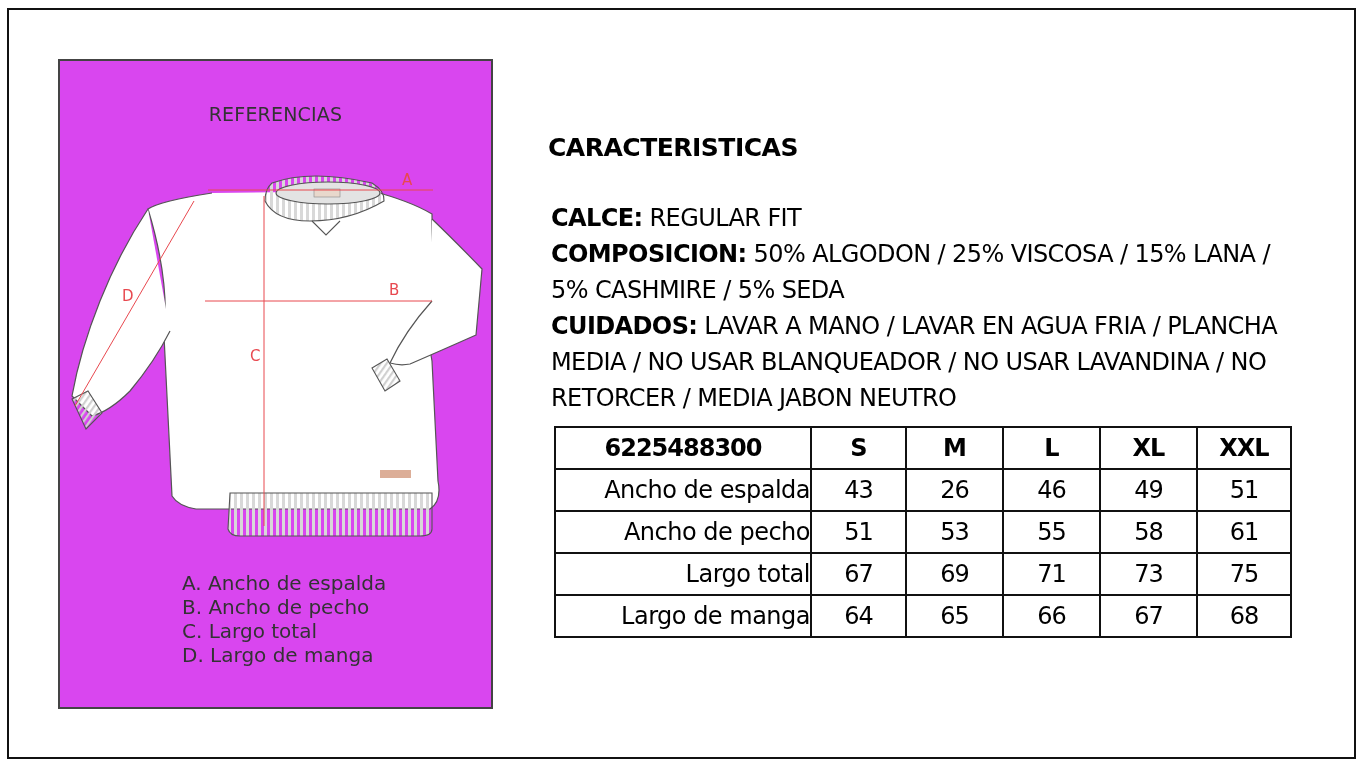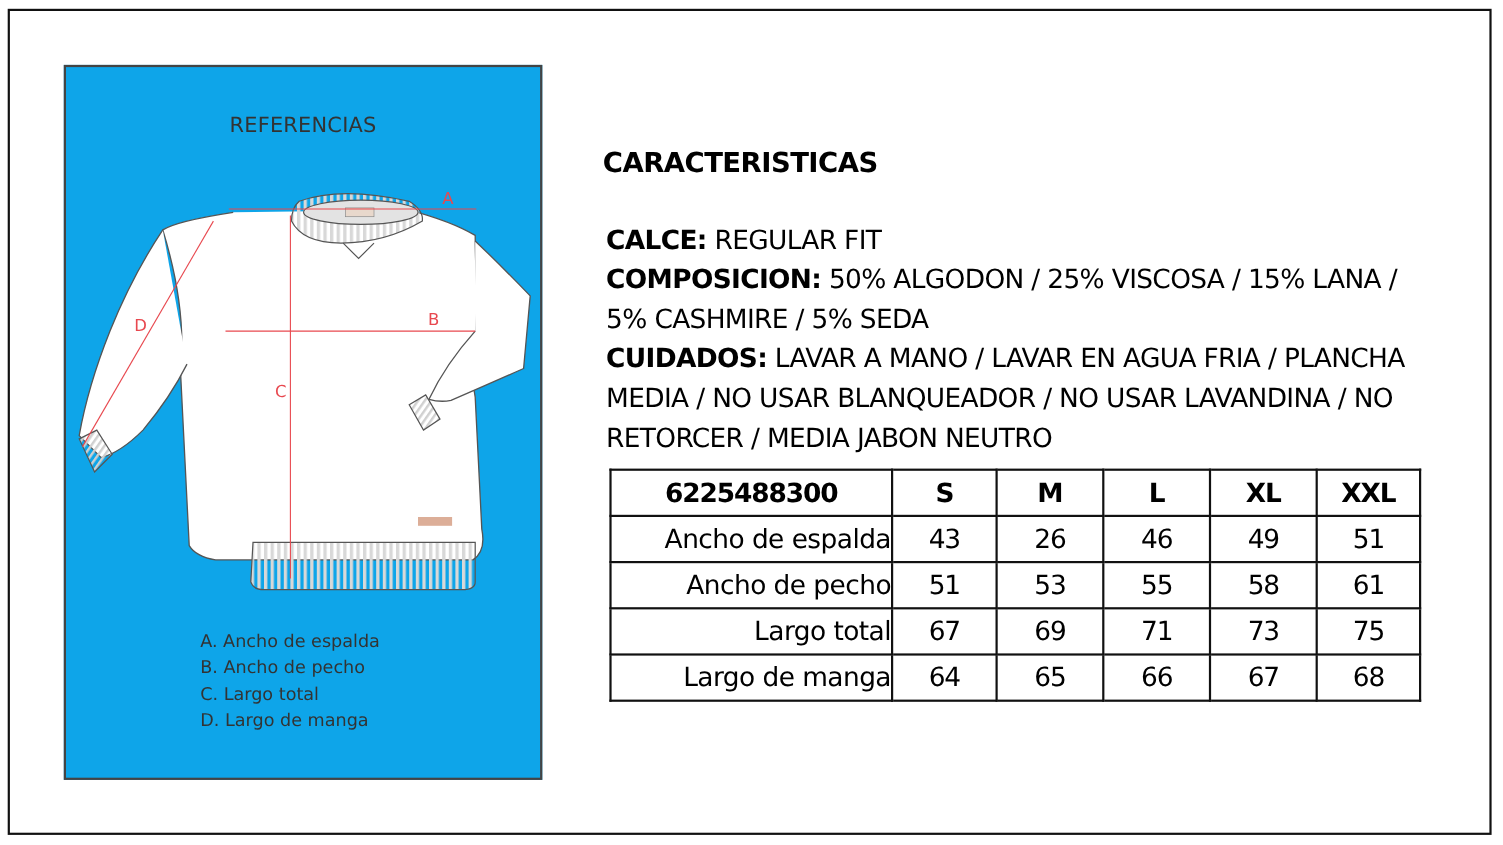--- a/index.html
+++ b/index.html
@@ -1,21 +1,21 @@
 <!DOCTYPE html>
 <html><head>
 <meta charset="utf-8">
 <style>
   html, body { margin:0; padding:0; background:#ffffff; }
   body { width:1366px; height:768px; position:relative; overflow:hidden; font-family:"Liberation Sans", sans-serif; }
   .frame { position:absolute; left:7px; top:8px; width:1349px; height:751px; border:2px solid #111; box-sizing:border-box; }
-  .ref-card { position:absolute; left:58px; top:59px; width:435px; height:650px; border:2px solid #444; box-sizing:border-box; background:#0ea5e9; }
+  .ref-card { position:absolute; left:58px; top:59px; width:435px; height:650px; border:2px solid #444; box-sizing:border-box; background:#d946ef; }
   .ref-title { position:absolute; left:0; width:100%; top:42px; text-align:center; font-family:"DejaVu Sans", sans-serif; font-size:19px; color:#333; letter-spacing:0.2px; }
   .sweater { position:absolute; left:0; top:0; }
-  .legend { position:absolute; left:122px; top:510px; font-family:"DejaVu Sans", sans-serif; font-size:16px; color:#333; line-height:24px; }
+  .legend { position:absolute; left:122px; top:510px; font-family:"DejaVu Sans", sans-serif; font-size:20px; color:#333; line-height:24px; }
   .legend div { white-space:nowrap; }
   .chars { position:absolute; left:548px; top:133px; font-family:"DejaVu Sans", sans-serif; color:#000; }
   .chars-title { font-weight:bold; font-size:25px; letter-spacing:-0.5px; }
   .spec { position:absolute; left:551px; top:200px; width:740px; font-size:24px; line-height:36px; color:#000; font-family:"DejaVu Sans", sans-serif; letter-spacing:-0.6px; }
   .spec b { font-weight:bold; }
   table.size { position:absolute; left:554px; top:426px; border-collapse:collapse; font-family:"DejaVu Sans", sans-serif; }
   table.size td, table.size th { border:2px solid #111; height:40px; padding:0; font-size:24px; }
   table.size th { font-weight:bold; text-align:center; letter-spacing:-1px; }
   table.size td.label { text-align:right; padding-left:6px; letter-spacing:-0.5px; }
   table.size td.num { text-align:center; letter-spacing:-1px; }

